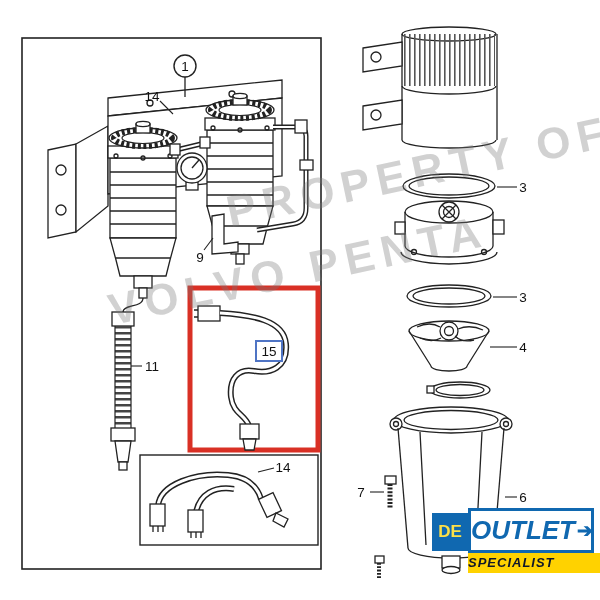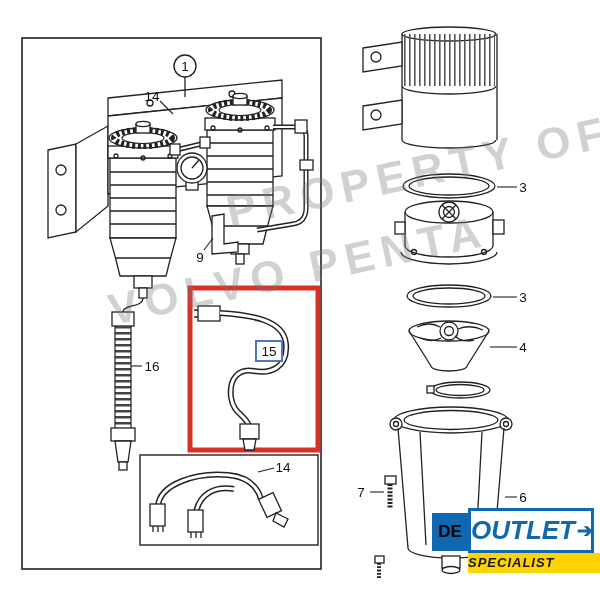--- a/index.html
+++ b/index.html
@@ -13,21 +13,21 @@
                font-size:44px; letter-spacing:7px; color:rgba(120,120,120,.34);
                transform-origin:left top; transform:rotate(-12deg); }
   #wm1 { left:222px; top:188px; }
   #wm2 { left:104px; top:286px; }
 
   .callout { position:absolute; z-index:3; transform:translate(-50%,-50%);
              font-size:13.5px; color:#111; font-family:"Liberation Sans", sans-serif; }
 
   .logo { position:absolute; z-index:4; left:430px; top:508px; width:166px; height:66px; }
   .logo-de { position:absolute; left:2px; top:5px; width:36px; height:38px;
-             background:#1068b0; color:#000000; font-weight:700; font-size:17px;
+             background:#1068b0; color:#fde047; font-weight:700; font-size:17px;
              display:flex; align-items:center; justify-content:center; }
   .logo-outlet { position:absolute; left:38px; top:0; width:126px; height:45px;
                  background:#fff; border:3px solid #1068b0; color:#1068b0;
                  font-weight:700; font-style:italic; font-size:26px;
                  display:flex; align-items:center; justify-content:space-between; gap:2px; }
   .logo-outlet .arrow { font-style:normal; font-size:19px; line-height:1; }
   .logo-specialist { position:absolute; left:38px; top:45px; width:142px; height:20px;
                      background:#ffd200; color:#0f172a; font-weight:700; font-style:italic;
                      font-size:13px; letter-spacing:1px; text-align:left; line-height:20px; }
 </style>
@@ -242,21 +242,21 @@
       </g>
     </g>
   </svg>
 
   <div id="wm1" class="watermark">PROPERTY OF</div>
   <div id="wm2" class="watermark">VOLVO PENTA</div>
 
   <span class="callout" style="left:185px; top:66px;">1</span>
   <span class="callout" style="left:152px; top:96px;">14</span>
   <span class="callout" style="left:200px; top:257px;">9</span>
-  <span class="callout" style="left:152px; top:366px;">16</span>
+  <span class="callout" style="left:152px; top:366px;">11</span>
   <span class="callout" style="left:269px; top:351px;">15</span>
   <span class="callout" style="left:283px; top:467px;">14</span>
   <span class="callout" style="left:523px; top:187px;">3</span>
   <span class="callout" style="left:523px; top:297px;">3</span>
   <span class="callout" style="left:523px; top:347px;">4</span>
   <span class="callout" style="left:361px; top:492px;">7</span>
   <span class="callout" style="left:523px; top:497px;">6</span>
 
   <div class="logo">
     <div class="logo-de">DE</div>

